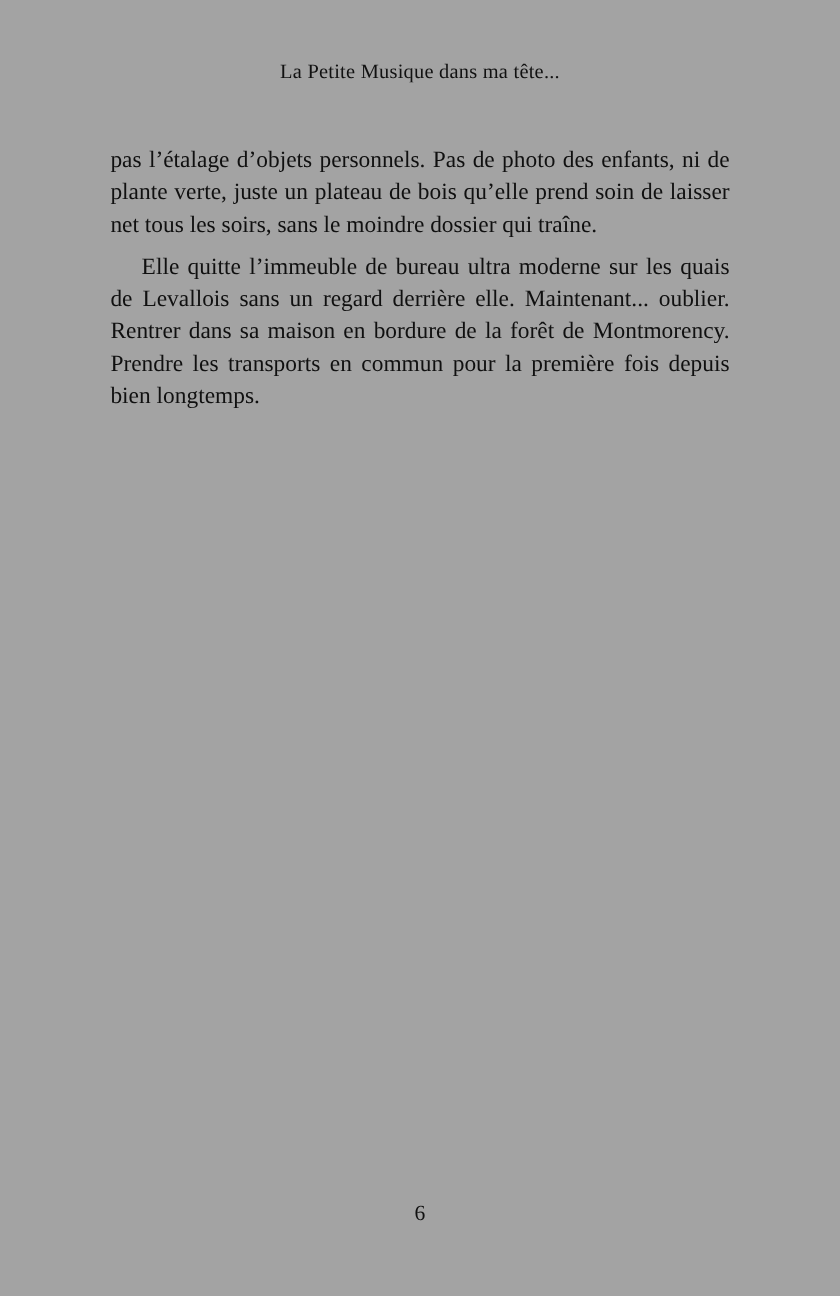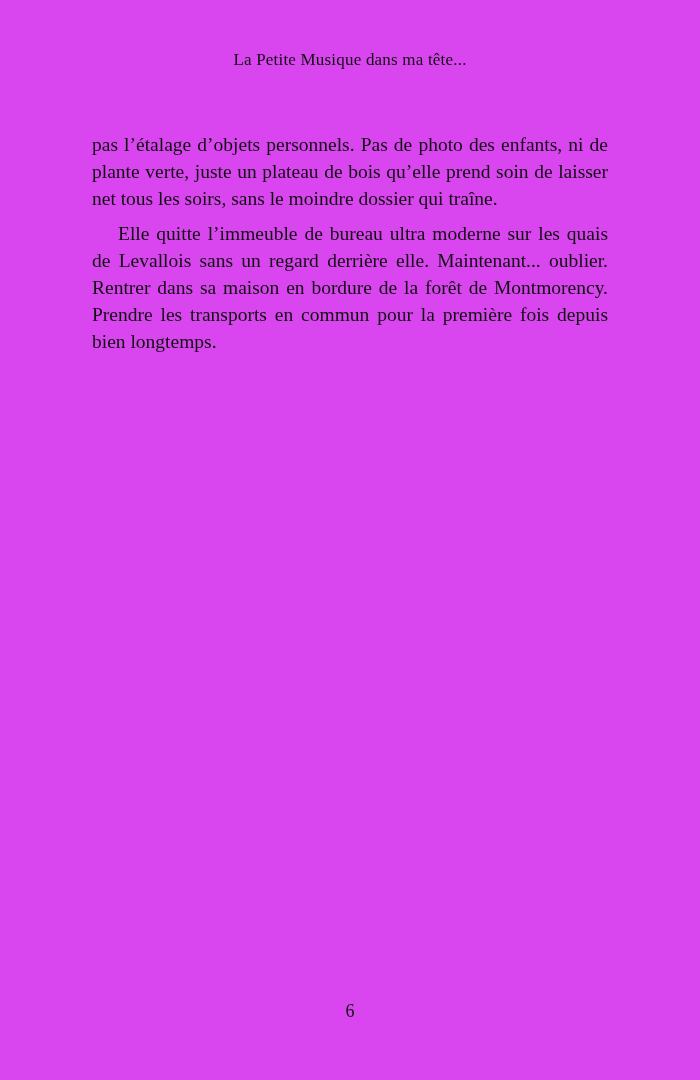--- a/index.html
+++ b/index.html
@@ -4,21 +4,21 @@
 <style>
   html, body {
     margin: 0;
     padding: 0;
     background: #ffffff;
   }
   .page {
     position: relative;
     width: 700px;
     height: 1080px;
-    background: #d946ef;
+    background: #a3a3a3;
     font-family: "Liberation Serif", "DejaVu Serif", serif;
     color: #111111;
     box-sizing: border-box;
     overflow: hidden;
   }
   .running-header {
     position: absolute;
     top: 50px;
     left: 0;
     width: 100%;
@@ -30,21 +30,20 @@
   .body-text {
     position: absolute;
     top: 120px;
     left: 92px;
     width: 516px;
     font-size: 19.5px;
     line-height: 27px;
     text-align: justify;
     text-justify: inter-word;
     color: #101010;
-    margin-top: 11px;
   }
   .body-text p {
     margin: 0;
     padding: 0;
   }
   .body-text p.indented {
     text-indent: 26px;
     margin-top: 8px;
   }
   .page-number {

